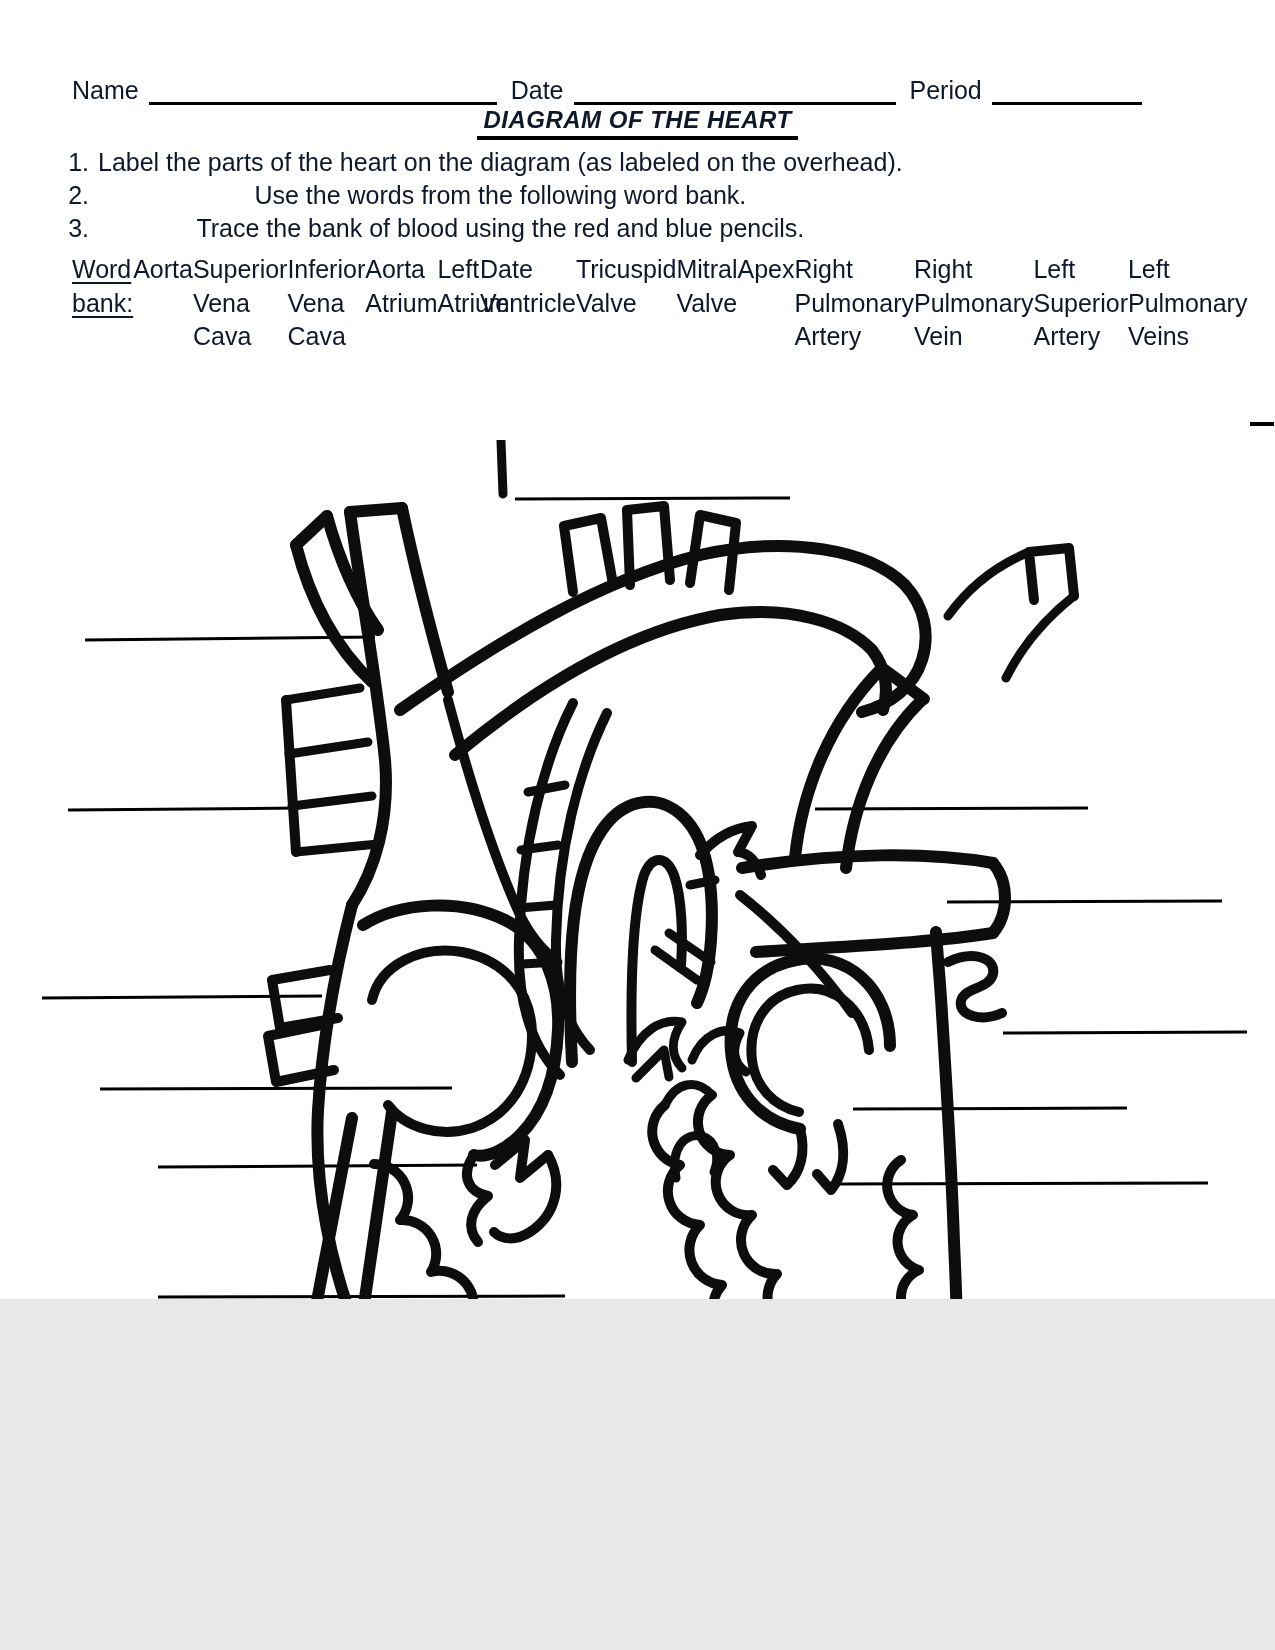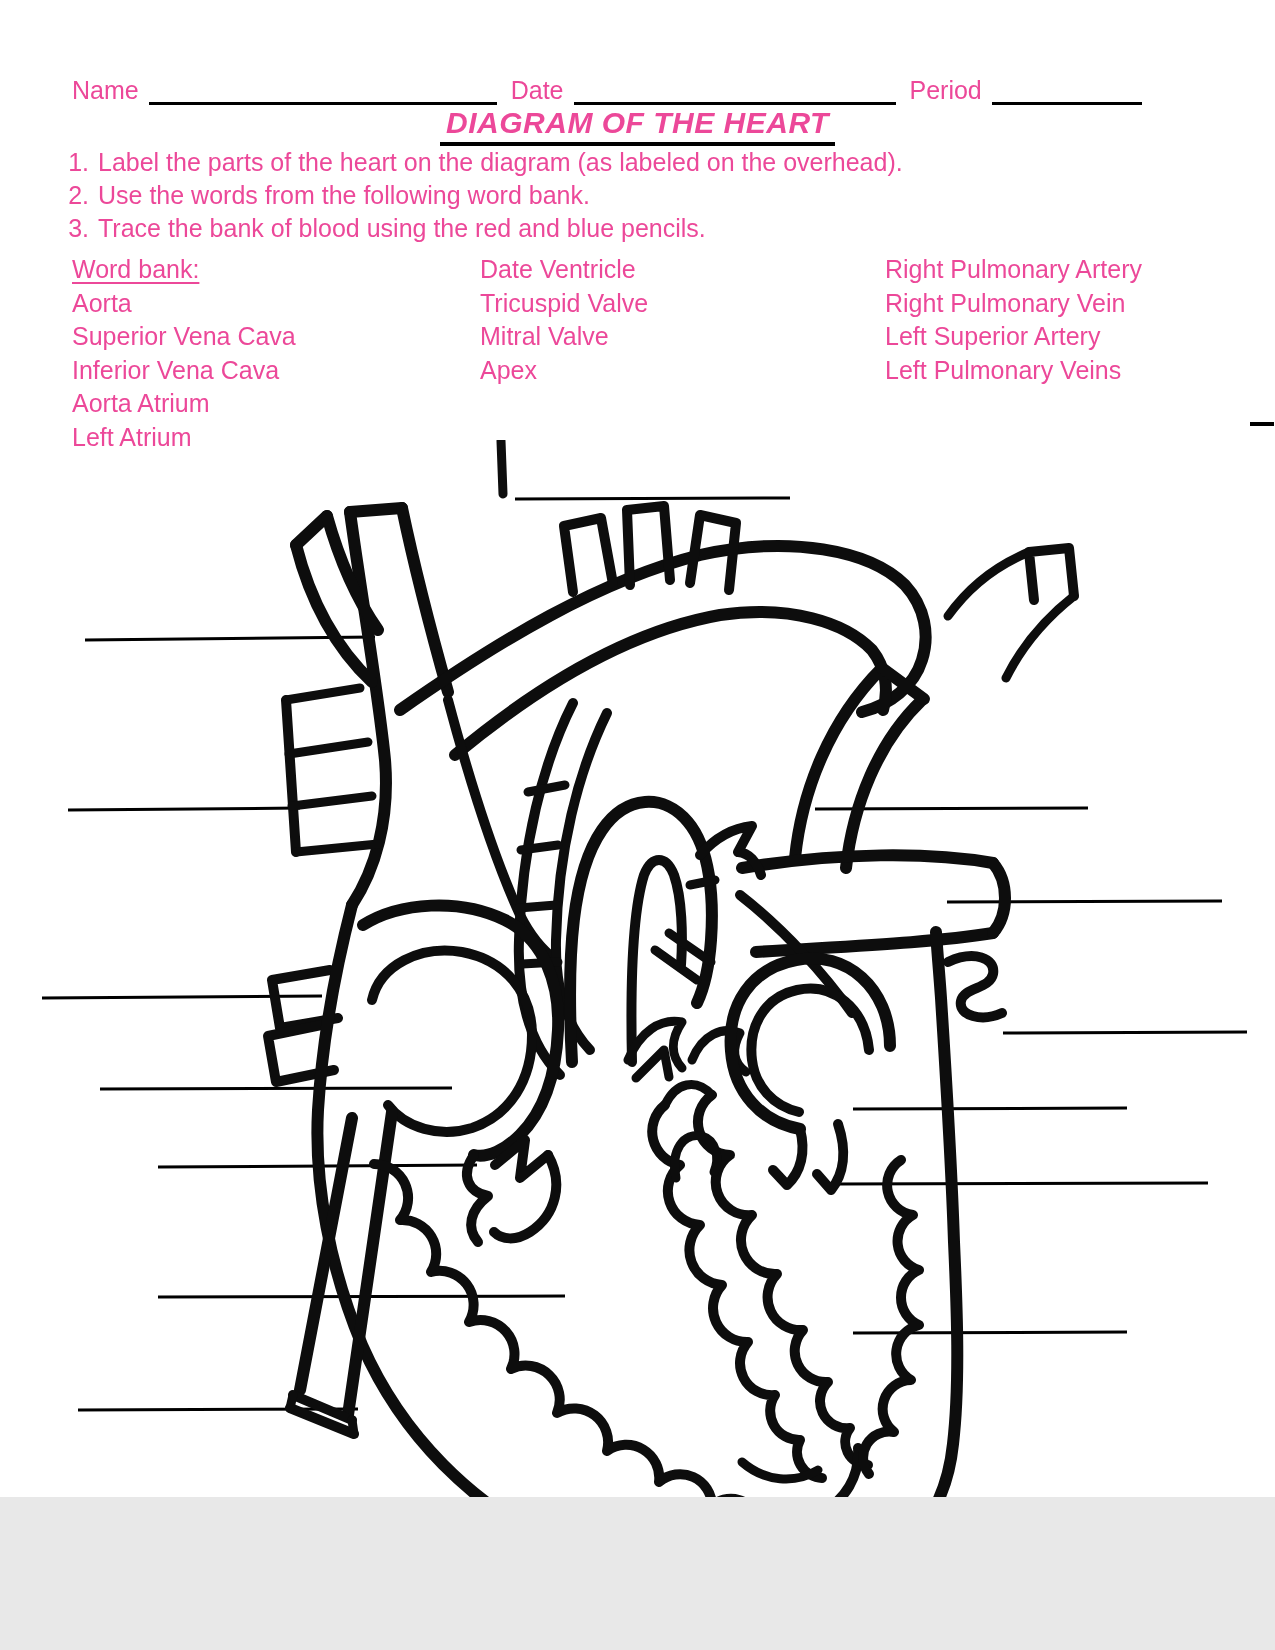--- a/index.html
+++ b/index.html
@@ -1,58 +1,58 @@
 <!DOCTYPE html>
 <html><head>
 <meta charset="utf-8">
 <style>
   html,body{margin:0;padding:0;background:#e8e8e8;}
   .page{
     position:relative;
-    width:1275px;height:1497px;
+    width:1275px;height:1299px;
     margin:0 auto;
     background:#ffffff;
     font-family:"Liberation Sans","DejaVu Sans",sans-serif;
-    color:#ec4899;
+    color:#0f172a;
     overflow:hidden;
   }
   
   .header-row{
     position:absolute;left:72px;top:72px;width:1090px;
     display:flex;align-items:flex-end;font-size:25px;
   }
   .header-row .lbl{white-space:nowrap;padding-right:10px;}
   .blank{border-bottom:3px solid #000;height:30px;}
   .blank.name{width:348px;margin-right:14px;}
   .blank.date{width:322px;margin-right:14px;}
   .blank.period{width:150px;}
   
   .title{
     position:absolute;top:106px;left:0;width:100%;
     text-align:center;
   }
   .title span{
     display:inline-block;
-    font-size:30px;font-weight:bold;font-style:italic;
+    font-size:24px;font-weight:bold;font-style:italic;
     border-bottom:4px solid #000;padding:0 6px 2px 6px;
     letter-spacing:.5px;
   }
   
   .instructions{
     position:absolute;top:146px;left:58px;margin:0;
     font-size:25px;line-height:33px;
     padding-left:38px;
   }
-  .instructions li{padding-left:2px;}
+  .instructions li{padding-left:2px;text-align:center;}
   
   .word-bank{
     position:absolute;top:253px;left:72px;right:40px;
     display:flex;font-size:25px;line-height:33.5px;
   }
-  .wb-col{display:flex;flex-direction:column;}
+  .wb-col{display:flex;flex-direction:row;}
   .wb-col.c1{width:408px;}
   .wb-col.c2{width:405px;}
   .wb-heading{text-decoration:underline;text-underline-offset:4px;}
   
   .diagram{position:absolute;top:440px;left:0;}
   .stray-dash{
     position:absolute;left:1250px;top:422px;width:24px;height:4px;
     background:#000;
   }
   svg .vessel{fill:none;stroke:#0d0d0d;stroke-width:12;stroke-linecap:round;stroke-linejoin:round;}

